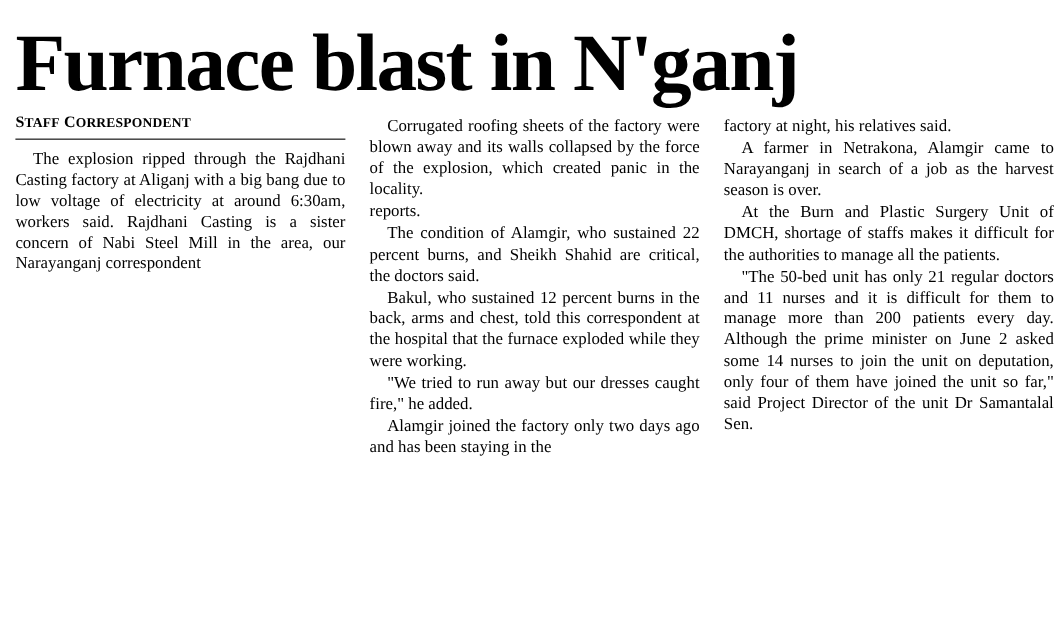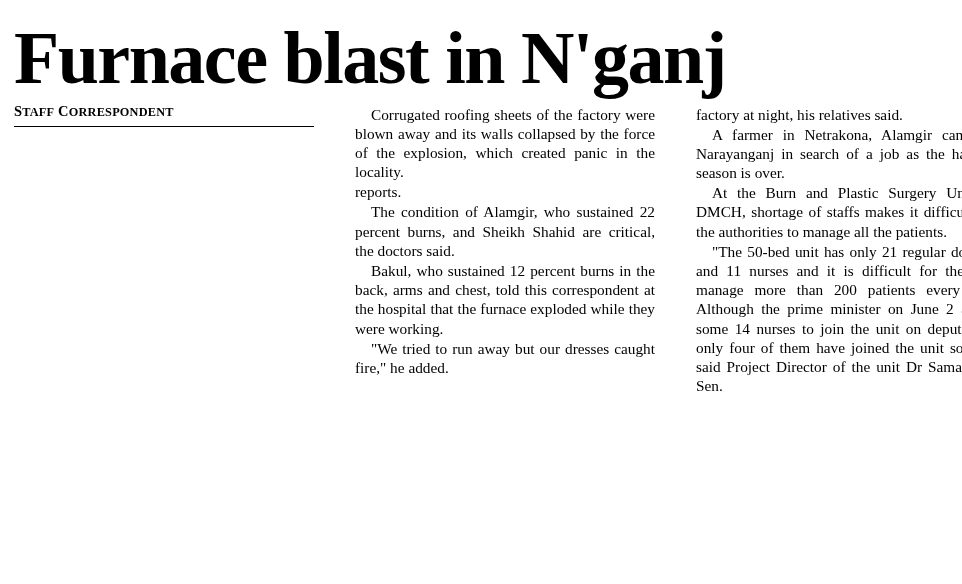--- a/index.html
+++ b/index.html
@@ -29,21 +29,21 @@
     letter-spacing: -1.5px;
     margin: 0;
     padding: 12px 0 0 0;
   }
   .headline .line {
     display: block;
     white-space: nowrap;
   }
   .columns {
     display: flex;
-    gap: 41px;
+    gap: 22px;
     margin-top: 0;
     padding-top: 8px;
   }
   .col {
     width: 300px;
     flex: 0 0 300px;
   }
   .byline {
     font-family: "Liberation Serif", serif;
     font-weight: bold;
@@ -82,28 +82,30 @@
 
   <h1 class="headline">
     <span class="line">Furnace blast in N'ganj</span>
   </h1>
 
   <div class="columns">
 
     <div class="col col-1">
       <div class="byline">S<span class="small-caps">TAFF</span> C<span class="small-caps">ORRESPONDENT</span></div>
       <hr class="byline-rule">
+      <p class="para indent">The explosion ripped through the Rajdhani Casting factory at Aliganj with a big bang due to low voltage of electricity at around 6:30am, workers said. Rajdhani Casting is a sister concern of Nabi Steel Mill in the area, our Narayanganj correspondent</p>
     </div>
 
     <div class="col col-2">
       <p class="para indent">Corrugated roofing sheets of the factory were blown away and its walls collapsed by the force of the explosion, which created panic in the locality.</p>
       <p class="para">reports.</p>
       <p class="para indent">The condition of Alamgir, who sustained 22 percent burns, and Sheikh Shahid are critical, the doctors said.</p>
       <p class="para indent">Bakul, who sustained 12 percent burns in the back, arms and chest, told this correspondent at the hospital that the furnace exploded while they were working.</p>
       <p class="para indent">"We tried to run away but our dresses caught fire," he added.</p>
+      <p class="para indent">Alamgir joined the factory only two days ago and has been staying in the</p>
     </div>
 
     <div class="col col-3">
       <p class="para">factory at night, his relatives said.</p>
       <p class="para indent">A farmer in Netrakona, Alamgir came to Narayanganj in search of a job as the harvest season is over.</p>
       <p class="para indent">At the Burn and Plastic Surgery Unit of DMCH, shortage of staffs makes it difficult for the authorities to manage all the patients.</p>
       <p class="para indent">"The 50-bed unit has only 21 regular doctors and 11 nurses and it is difficult for them to manage more than 200 patients every day. Although the prime minister on June 2 asked some 14 nurses to join the unit on deputation, only four of them have joined the unit so far," said Project Director of the unit Dr Samantalal Sen.</p>
     </div>
 
   </div>

